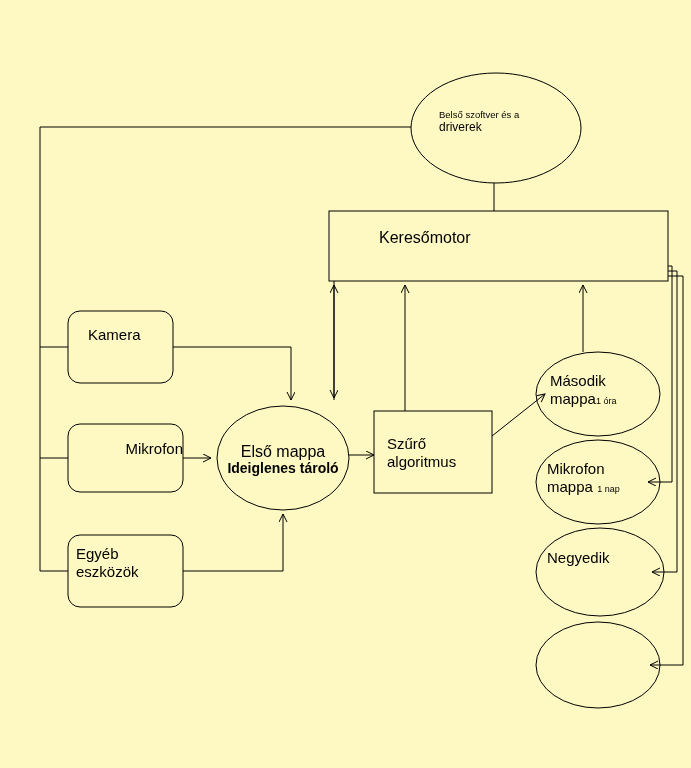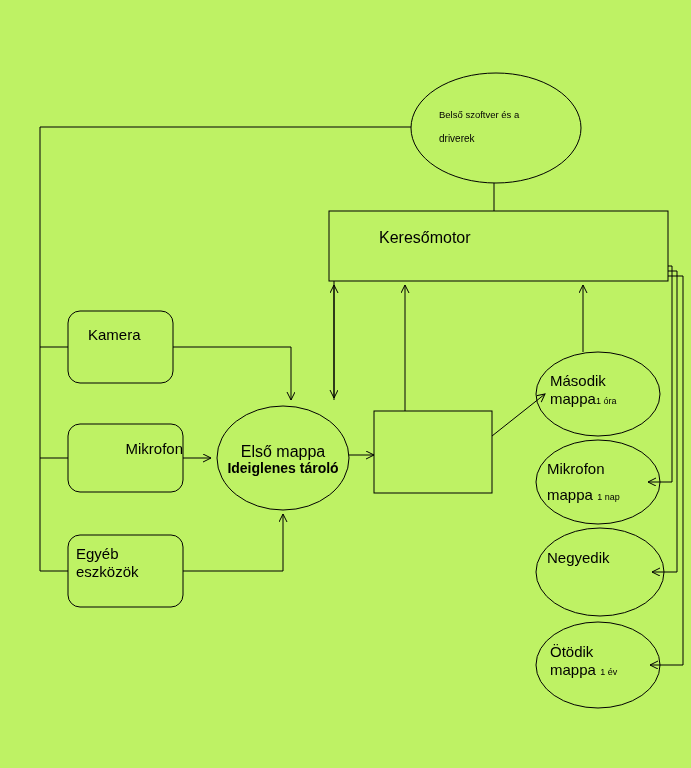--- a/index.html
+++ b/index.html
@@ -1,18 +1,18 @@
 <!DOCTYPE html>
 <html><head>
 <meta charset="utf-8">
 <style>
   html,body{margin:0;padding:0;background:#ffffff;}
   body{width:691px;height:768px;overflow:hidden;
        font-family:"Liberation Sans","DejaVu Sans",sans-serif;color:#000;}
-  #diagram-root{position:relative;width:691px;height:768px;background:#bef264;}
+  #diagram-root{position:relative;width:691px;height:768px;background:#fef9c3;}
   svg#diagram-canvas{position:absolute;left:0;top:0;width:691px;height:768px;}
   .nodelabel{position:absolute;pointer-events:none;text-align:center;color:#000;}
   .ttl{font-size:15px;line-height:18px;white-space:nowrap;}
   .sub{font-size:14px;line-height:11px;font-weight:bold;}
   .tiny{font-size:9px;}
   .inline-blk{display:inline-block;}
 </style>
 </head>
 <body>
 
@@ -69,60 +69,57 @@
 
     <path d="M668,266 L672,266 L672,482 L648,482" fill="none" stroke="#000" stroke-width="1" marker-end="url(#arrowOpen)"></path>
 
     <path d="M668,271 L677,271 L677,572 L652,572" fill="none" stroke="#000" stroke-width="1" marker-end="url(#arrowOpen)"></path>
 
     <path d="M668,276 L683,276 L683,665 L650,665" fill="none" stroke="#000" stroke-width="1" marker-end="url(#arrowOpen)"></path>
   </svg>
 
   <div class="nodelabel" style="left:411px;top:108px;width:170px;text-align:left;padding-left:28px;box-sizing:border-box;">
     <div class="tiny" style="font-size:9.5px;line-height:13px;">Belső szoftver és a</div>
-    <div class="tiny" style="font-size:10px;line-height:13px;margin-top:11px;">driverek</div>
+    <div class="tiny" style="font-size:12px;line-height:13px;">driverek</div>
   </div>
 
   <div class="nodelabel ttl" style="left:329px;top:229px;width:339px;text-align:left;padding-left:50px;box-sizing:border-box;font-size:16px;">Keresőmotor</div>
 
   <div class="nodelabel ttl" style="left:68px;top:326px;width:105px;text-align:left;padding-left:20px;box-sizing:border-box;">Kamera</div>
 
   <div class="nodelabel ttl" style="left:68px;top:440px;width:115px;text-align:right;padding-left:10px;box-sizing:border-box;">Mikrofon</div>
 
   <div class="nodelabel" style="left:68px;top:545px;width:115px;text-align:left;padding-left:8px;box-sizing:border-box;">
     <div class="ttl">Egyéb</div>
     <div class="ttl">eszközök</div>
   </div>
 
   <div class="nodelabel" style="left:217px;top:443px;width:132px;">
     <div class="ttl" style="font-size:16px;">Első mappa</div>
     <div class="sub" style="margin-top:2px;">Ideiglenes tároló</div>
   </div>
 
+  <div class="nodelabel" style="left:374px;top:435px;width:118px;text-align:left;padding-left:13px;box-sizing:border-box;">
+    <div class="ttl">Szűrő</div>
+    <div class="ttl">algoritmus</div>
+  </div>
 
   <div class="nodelabel" style="left:536px;top:372px;width:124px;text-align:left;padding-left:14px;box-sizing:border-box;">
     <div class="ttl">Második</div>
     <div style="white-space:nowrap;">
       <span class="ttl inline-blk">mappa</span><span class="tiny inline-blk">1 óra</span>
     </div>
   </div>
 
   <div class="nodelabel" style="left:536px;top:460px;width:124px;text-align:left;padding-left:11px;box-sizing:border-box;">
     <div class="ttl">Mikrofon</div>
-    <div style="white-space:nowrap;margin-top:8px;">
+    <div style="white-space:nowrap;">
       <span class="ttl inline-blk">mappa</span>
       <span class="tiny inline-blk">1 nap</span>
     </div>
   </div>
 
   <div class="nodelabel" style="left:536px;top:549px;width:130px;text-align:left;padding-left:11px;box-sizing:border-box;">
     <div class="ttl">Negyedik</div>
   </div>
 
-  <div class="nodelabel" style="left:536px;top:643px;width:124px;text-align:left;padding-left:14px;box-sizing:border-box;">
-    <div class="ttl">Ötödik</div>
-    <div style="white-space:nowrap;">
-      <span class="ttl inline-blk">mappa</span>
-      <span class="tiny inline-blk">1 év</span>
-    </div>
-  </div>
 
 </div>
 
 </body></html>

